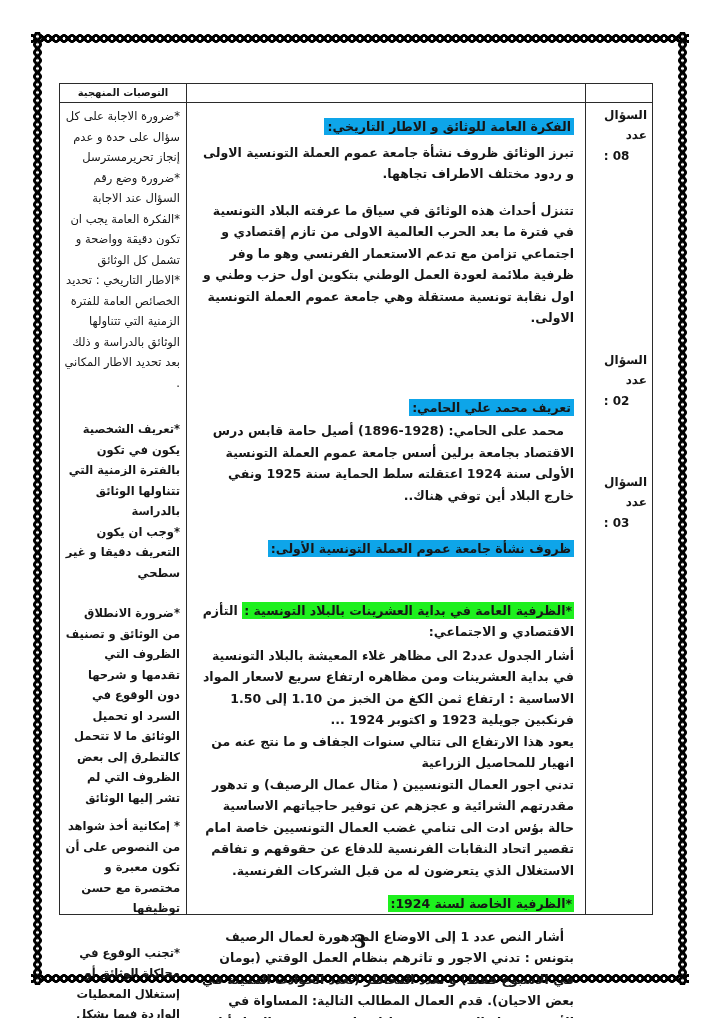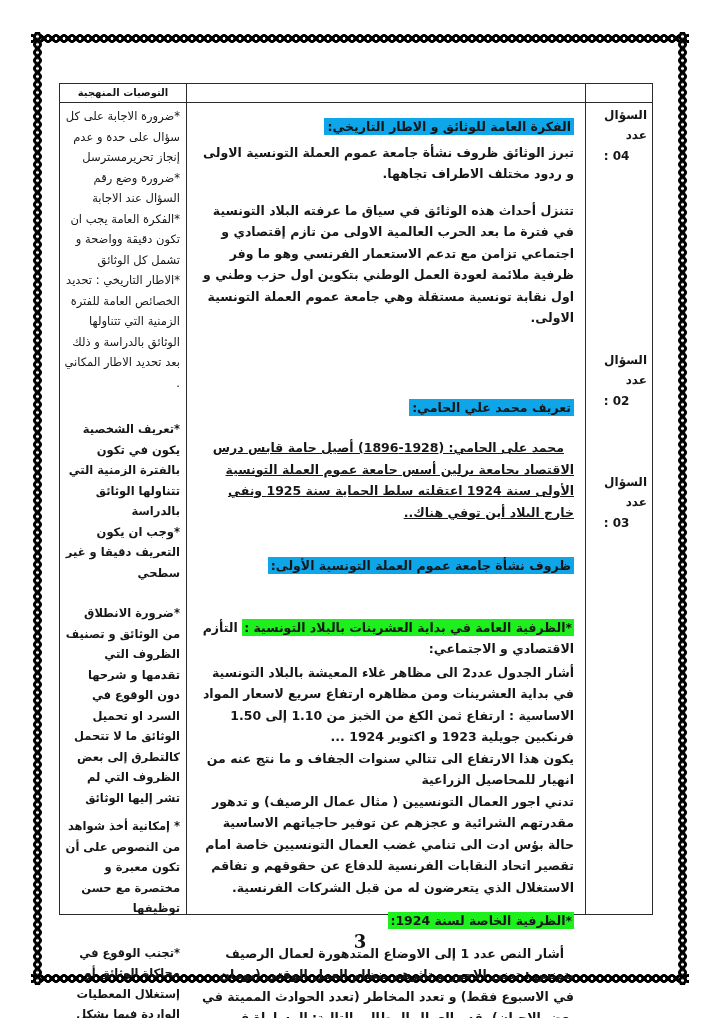--- a/index.html
+++ b/index.html
@@ -90,35 +90,35 @@
     <div class="rec" style="margin-bottom:8px;">*ضرورة الانطلاق من الوثائق و تصنيف الظروف التي تقدمها و شرحها دون الوقوع في السرد او تحميل الوثائق ما لا تتحمل كالتطرق إلى بعض الظروف التي لم تشر إليها الوثائق</div>
     <div class="rec" style="margin-bottom:24px;">* إمكانية أخذ شواهد من النصوص على أن تكون معبرة و مختصرة مع حسن توظيفها</div>
     <div class="rec">*تجنب الوقوع في محاكاة الوثائق أو إستغلال المعطيات الواردة فيها بشكل سطحي</div>
   </div>
 
   <div class="content-cell">
     <div style="margin-top:13px;"><span class="hl-y">الفكرة العامة للوثائق  و الاطار التاريخي:</span></div>
     <div style="margin-top:4px;">تبرز الوثائق ظروف نشأة جامعة عموم العملة التونسية الاولى و ردود مختلف الاطراف تجاهها.</div>
     <div style="margin-top:15px;">تتنزل أحداث هذه الوثائق في سياق ما عرفته البلاد التونسية في فترة ما بعد الحرب العالمية الاولى من تازم إقتصادي و اجتماعي تزامن مع تدعم الاستعمار الفرنسي  وهو ما وفر ظرفية ملائمة لعودة العمل الوطني  بتكوين اول حزب وطني و اول نقابة تونسية مستقلة وهي جامعة عموم العملة التونسية الاولى.</div>
     <div style="margin-top:68px;"><span class="hl-y">تعريف محمد علي الحامي:</span></div>
-    <div style="margin-top:19px;text-decoration:underline;" class="ind">محمد على الحامي: (1928-1896)  أصيل حامة قابس درس الاقتصاد بجامعة برلين أسس  جامعة عموم العملة التونسية الأولى سنة 1924 اعتقلته سلط الحماية سنة 1925 ونفي خارج البلاد أين توفي هناك..</div>
+    <div style="margin-top:2px;" class="ind">محمد على الحامي: (1928-1896)  أصيل حامة قابس درس الاقتصاد بجامعة برلين أسس  جامعة عموم العملة التونسية الأولى سنة 1924 اعتقلته سلط الحماية سنة 1925 ونفي خارج البلاد أين توفي هناك..</div>
     <div style="margin-top:32px;"><span class="hl-y">ظروف نشأة جامعة عموم العملة التونسية الأولى:</span></div>
     <div style="margin-top:40px;"><span class="hl-g">*الظرفية العامة في بداية العشرينات بالبلاد التونسية :</span><span> التأزم الاقتصادي و الاجتماعي:</span></div>
     <div style="margin-top:2px;">أشار الجدول عدد2 الى مظاهر غلاء المعيشة بالبلاد التونسية في بداية العشرينات ومن مظاهره ارتفاع سريع لاسعار المواد الاساسية :  ارتفاع ثمن الكغ من الخبز من 1.10 إلى 1.50 فرنكبين جويلية 1923 و اكتوبر 1924 ...</div>
-    <div>يكون هذا الارتفاع الى تتالي سنوات الجفاف و ما نتج عنه من انهيار للمحاصيل الزراعية</div>
+    <div>يعود هذا الارتفاع الى تتالي سنوات الجفاف و ما نتج عنه من انهيار للمحاصيل الزراعية</div>
     <div>تدني اجور العمال التونسيين ( مثال عمال الرصيف) و تدهور مقدرتهم الشرائية و عجزهم عن توفير حاجياتهم الاساسية</div>
     <div>حالة بؤس ادت الى تنامي غضب العمال التونسيين خاصة امام تقصير اتحاد النقابات الفرنسية للدفاع عن حقوقهم و تفاقم الاستغلال الذي يتعرضون له من قبل الشركات الفرنسية.</div>
     <div style="margin-top:12px;"><span class="hl-g">*الظرفية الخاصة لسنة 1924:</span></div>
     <div style="margin-top:11px;" class="ind">أشار  النص عدد 1 إلى الاوضاع المتدهورة لعمال الرصيف بتونس  : تدني الاجور و تاثرهم بنظام العمل الوقتي (بومان في الاسبوع فقط) و تعدد المخاطر (تعدد الحوادث المميتة في بعض الاحيان). قدم العمال المطالب التالية: المساواة في الأجر مع عملة الرصيف بمرسيليا, زيادة 50 % عن العمل أيام الأعياد,زيادة 38 %عن العمل في الليل,زيادة 4.50 فرنك للساعة الزائدة الواحدة على قانون 8 ساعات في اليوم) و امام</div>
   </div>
 
   <div class="q-cell">
     <div class="q-block" style="top:2px;">
       <div class="q-label">السؤال عدد</div>
-      <div class="q-num">04 :</div>
+      <div class="q-num">08 :</div>
     </div>
     <div class="q-block" style="top:247px;">
       <div class="q-label">السؤال عدد</div>
       <div class="q-num">02 :</div>
     </div>
     <div class="q-block" style="top:369px;">
       <div class="q-label">السؤال عدد</div>
       <div class="q-num">03 :</div>
     </div>
   </div>

